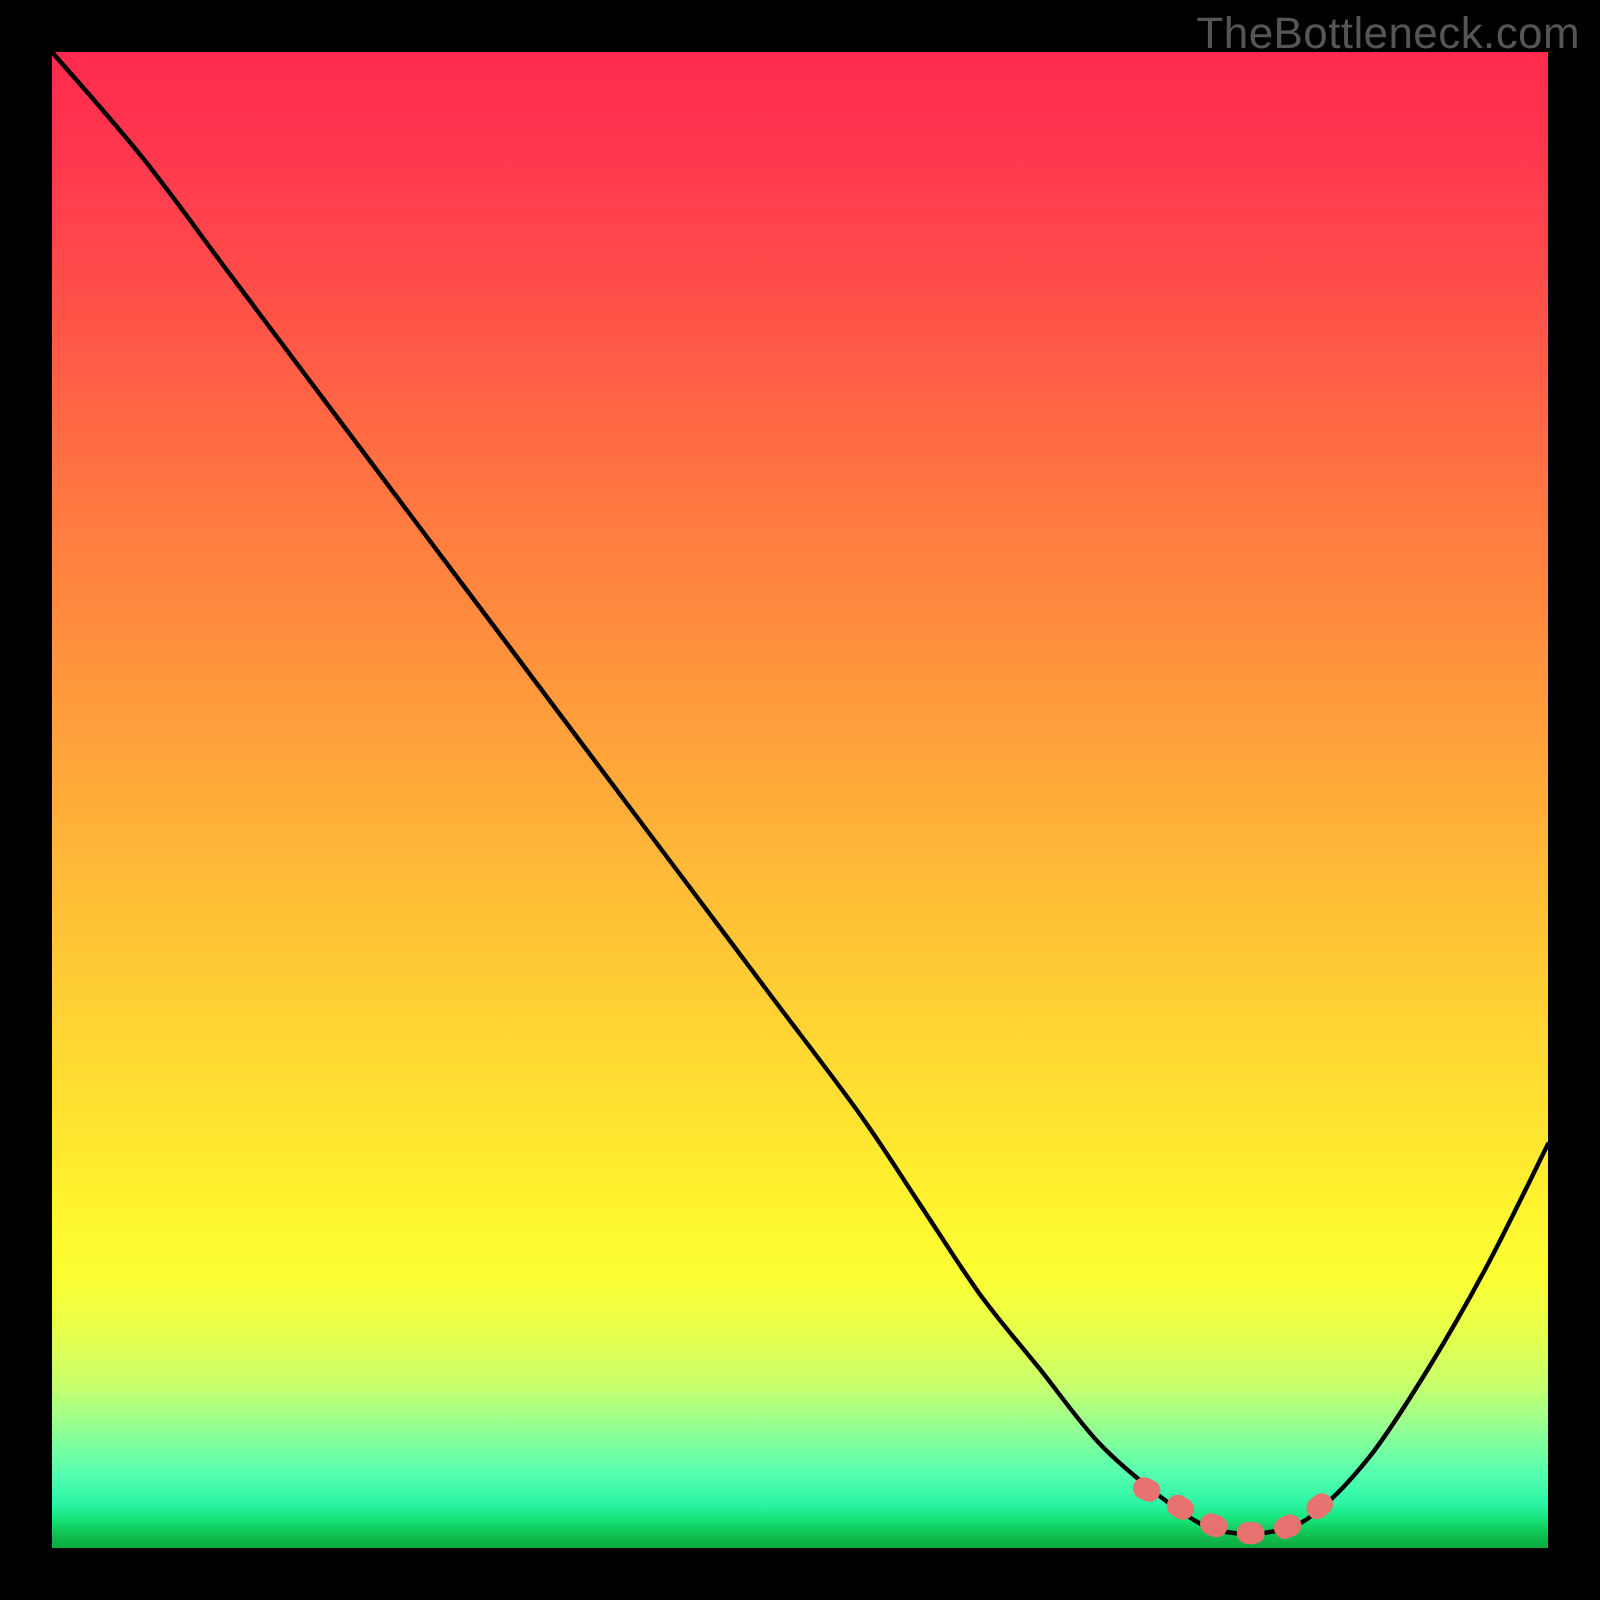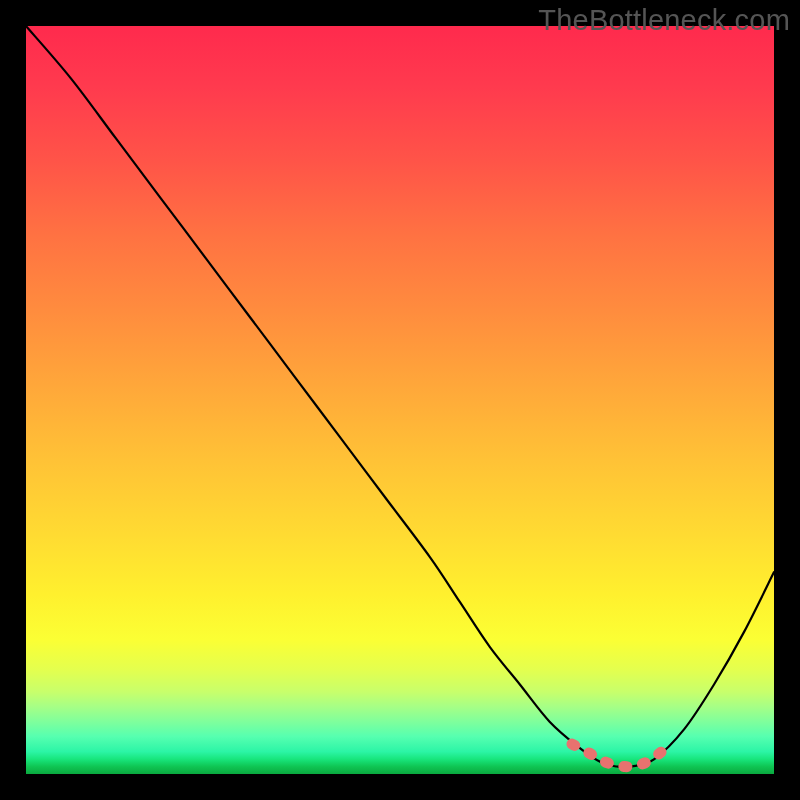--- a/index.html
+++ b/index.html
@@ -37,21 +37,21 @@
       #18e67d 98%,
       #0fc553 99%,
       #0aa93f 100%
     );
   }
   .watermark {
     position: absolute;
     top: 4px;
     right: 10px;
     color: #555;
-    font-size: 29px;
+    font-size: 22px;
     font-weight: 500;
     letter-spacing: 0.2px;
   }
   svg.curve {
     position: absolute;
     left: 26px;
     top: 26px;
     width: 748px;
     height: 748px;
     overflow: visible;

